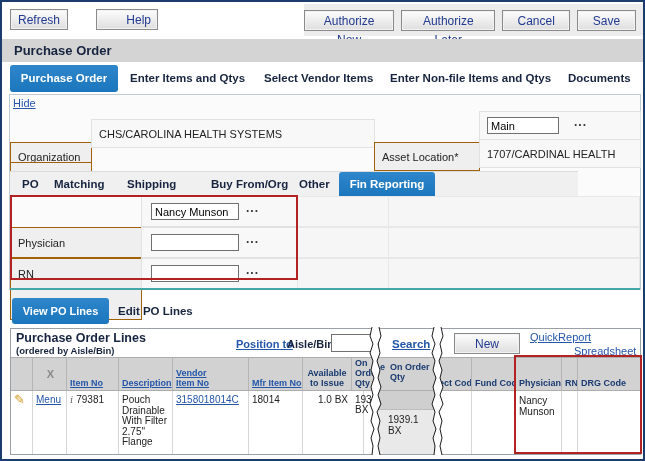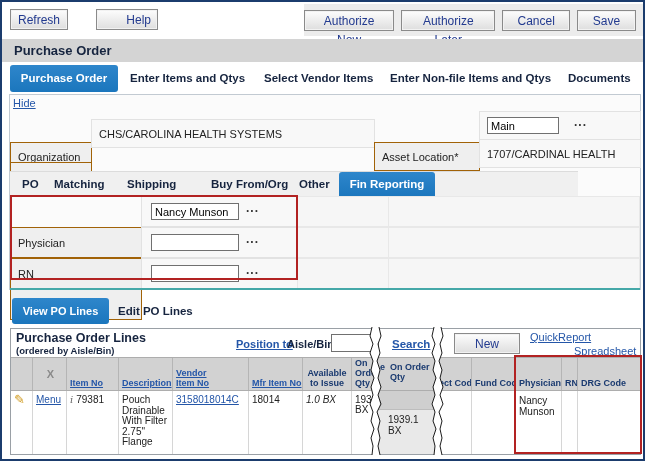--- a/index.html
+++ b/index.html
@@ -178,21 +178,21 @@
         </div>
     </div>
 
     <div class="abs" style="left:0;top:62px;width:629px;height:63px;">
       <div class="td" style="left:0;width:22px;"><span class="pencil">✎</span></div>
       <div class="td" style="left:22px;width:34px;"><a class="link" style="font-size:10px;">Menu</a></div>
       <div class="td" style="left:56px;width:52px;"><span class="infoi">i</span><span>79381</span></div>
       <div class="td" style="left:108px;width:54px;line-height:10.5px;">Pouch Drainable With Filter 2.75" Flange</div>
       <div class="td" style="left:162px;width:76px;"><a class="link" style="font-size:10px;">3158018014C</a></div>
       <div class="td" style="left:238px;width:54px;">18014</div>
-      <div class="td" style="left:292px;width:49px;font-style:italic;">1.0 BX</div>
+      <div class="td" style="left:304px;width:49px;">1.0 BX</div>
       <div class="td" style="left:341px;width:26px;">
           <span class="clipw" style="width:40px;">1939.1 BX</span>
         </div>
 
       <div class="td" style="left:367px;width:58px;background:#e9e9e9;padding:0;">
         <div style="width:100%;height:18px;background:#cfcfcf;border-bottom:1px solid #bdbdbd;"></div>
         <span class="clipw" style="width:40px;padding:4px 0 0 10px;line-height:11px;">1939.1 BX</span>
       </div>
       <div class="td" style="left:425px;width:36px;"></div>
       <div class="td" style="left:461px;width:44px;"></div>

